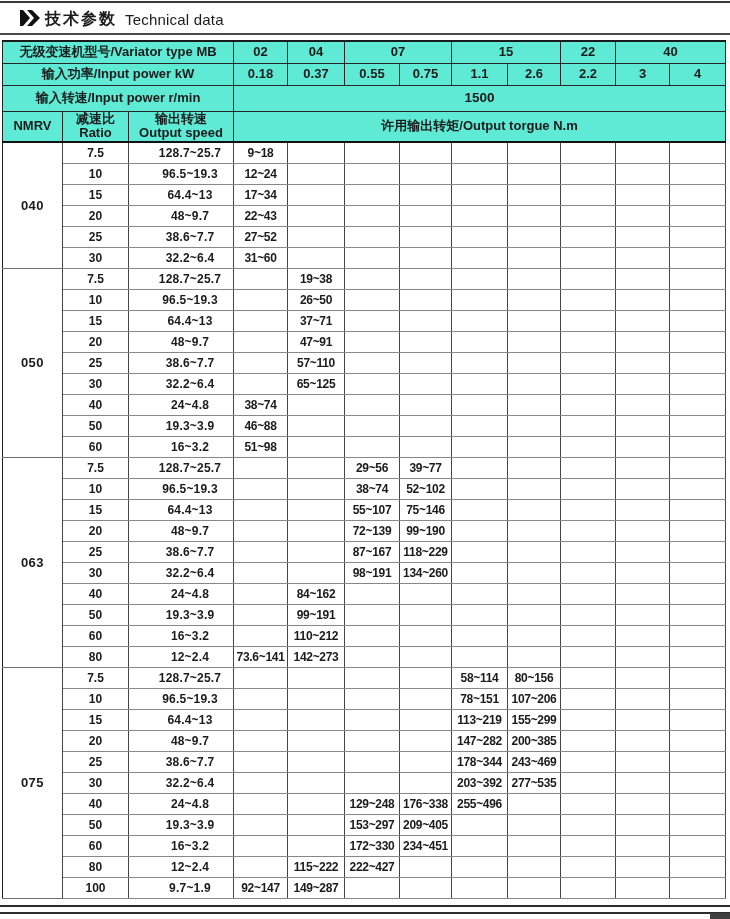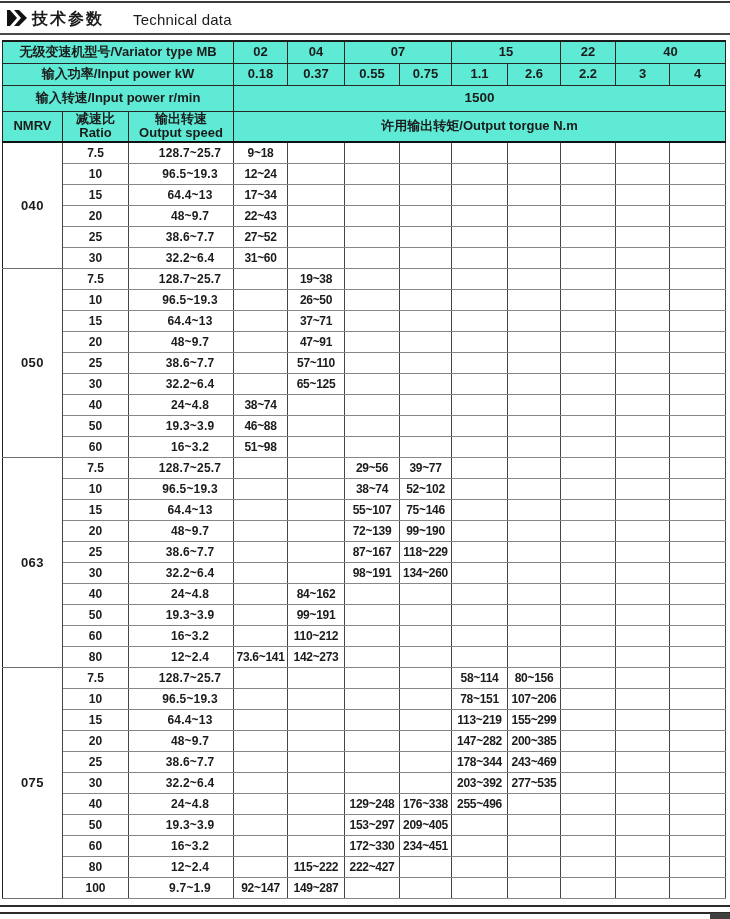--- a/index.html
+++ b/index.html
@@ -10,26 +10,26 @@
     font-family: "Liberation Sans", sans-serif;
     color: #1b1b1b;
     position: relative;
     overflow: hidden;
   }
   .top-rule {
     position: absolute; top: 1px; left: 0;
     width: 730px; height: 2px; background: #3a3a3a;
   }
   .title-row {
-    position: absolute; top: 9px; left: 7px;
+    position: absolute; top: 9px; left: 20px;
     display: flex; align-items: center;
   }
   .arrow-icon { display: inline-block; margin-right: 5px; }
   .t-zh { font-size: 16px; font-weight: bold; letter-spacing: 2px; }
-  .t-en { font-size: 15px; font-weight: 500; margin-left: 29px; letter-spacing: 0.2px; }
+  .t-en { font-size: 15px; font-weight: 500; margin-left: 8px; letter-spacing: 0.2px; }
   .title-rule {
     position: absolute; top: 33px; left: 0;
     width: 730px; height: 2px; background: #4a4a4a;
   }
   table.tech {
     position: absolute; top: 40px; left: 2px;
     width: 723px;
     border-collapse: collapse;
     table-layout: fixed;
   }

